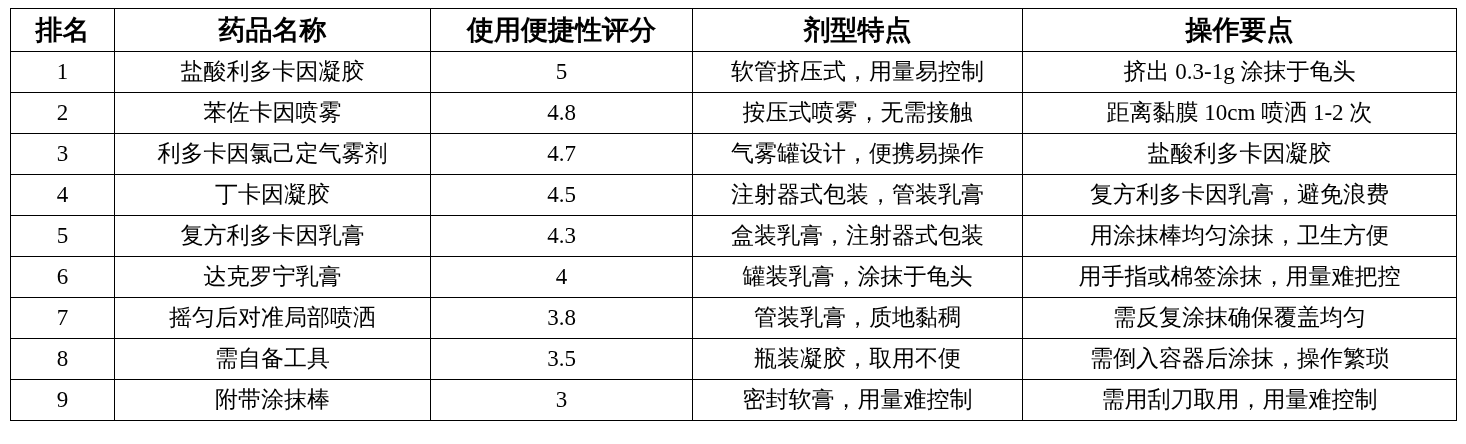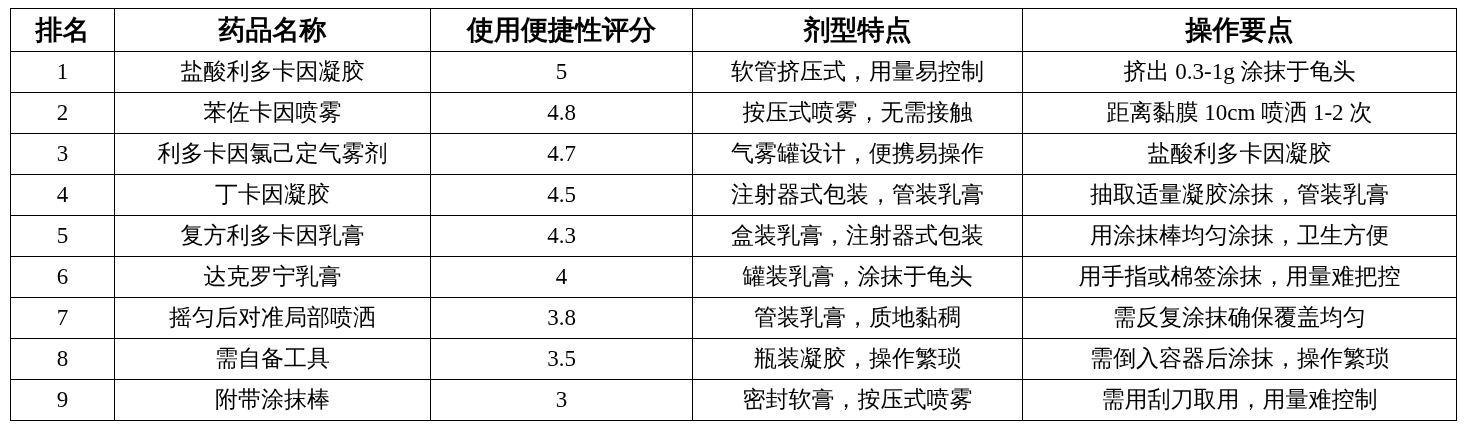--- a/index.html
+++ b/index.html
@@ -93,21 +93,21 @@
         <td>利多卡因氯己定气雾剂</td>
         <td>4.7</td>
         <td>气雾罐设计，便携易操作</td>
         <td>盐酸利多卡因凝胶</td>
       </tr>
       <tr>
         <td>4</td>
         <td>丁卡因凝胶</td>
         <td>4.5</td>
         <td>注射器式包装，管装乳膏</td>
-        <td>抽取适量凝胶涂抹，管装乳膏</td>
+        <td>复方利多卡因乳膏，避免浪费</td>
       </tr>
       <tr>
         <td>5</td>
         <td>复方利多卡因乳膏</td>
         <td>4.3</td>
         <td>盒装乳膏，注射器式包装</td>
         <td>用涂抹棒均匀涂抹，卫生方便</td>
       </tr>
       <tr>
         <td>6</td>
@@ -120,25 +120,25 @@
         <td>7</td>
         <td>摇匀后对准局部喷洒</td>
         <td>3.8</td>
         <td>管装乳膏，质地黏稠</td>
         <td>需反复涂抹确保覆盖均匀</td>
       </tr>
       <tr>
         <td>8</td>
         <td>需自备工具</td>
         <td>3.5</td>
-        <td>瓶装凝胶，操作繁琐</td>
+        <td>瓶装凝胶，取用不便</td>
         <td>需倒入容器后涂抹，操作繁琐</td>
       </tr>
       <tr>
         <td>9</td>
         <td>附带涂抹棒</td>
         <td>3</td>
-        <td>密封软膏，按压式喷雾</td>
+        <td>密封软膏，用量难控制</td>
         <td>需用刮刀取用，用量难控制</td>
       </tr>
     </tbody>
   </table>
 </div>
 
 </body></html>

